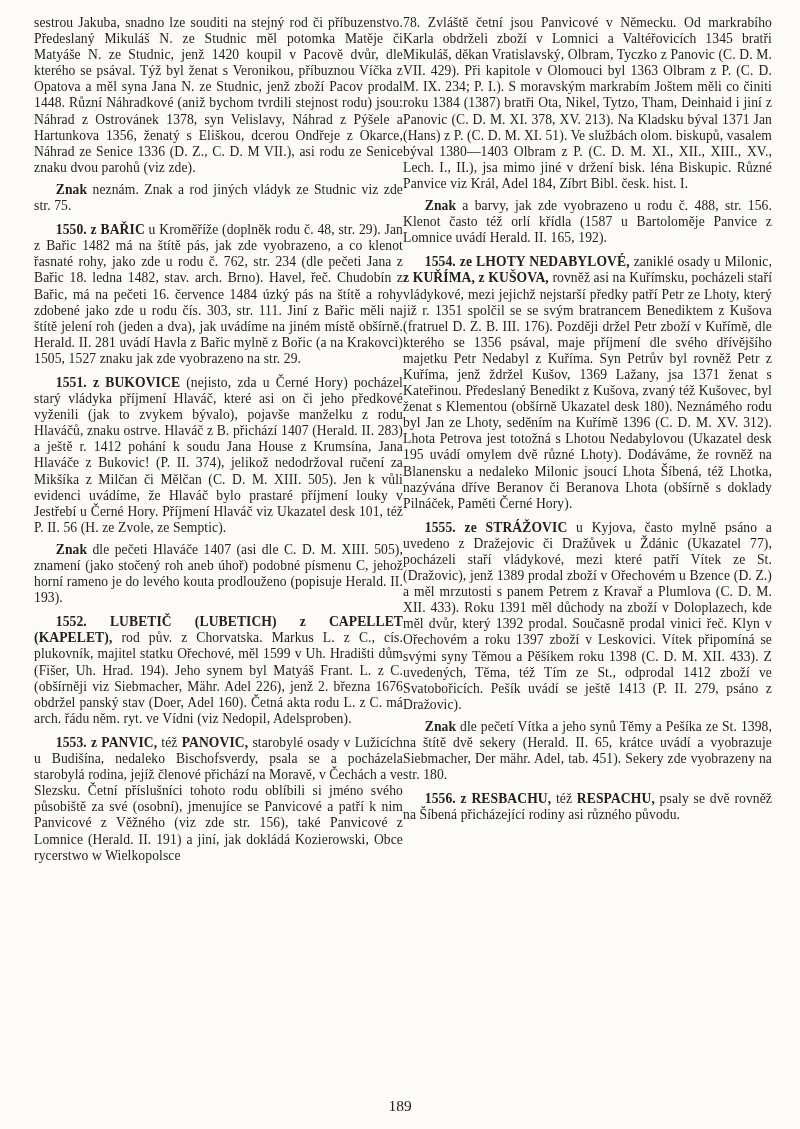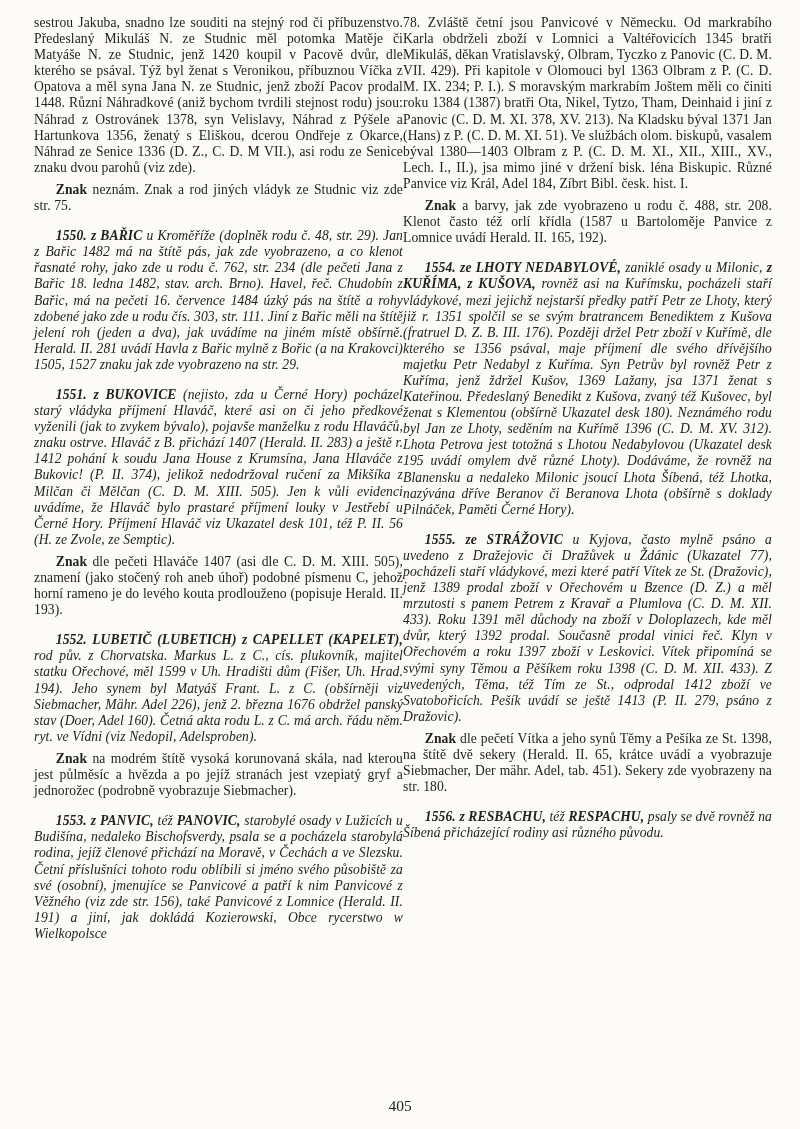--- a/index.html
+++ b/index.html
@@ -26,21 +26,21 @@
     flex: 1 1 0;
     text-align: justify;
     font-size: 13.6px;
     line-height: 16.1px;
     letter-spacing: 0.1px;
   }
   .col p {
     margin: 0;
   }
   .col p.ind { text-indent: 1.6em; }
-  .col p.g-entry { margin-top: 14px; font-style: italic; }
+  .col p.g-entry { margin-top: 8px; }
   .col p.g-para { margin-top: 6px; }
   .b { font-weight: bold; }
   .page-number {
     position: absolute;
     left: 0;
     right: 0;
     bottom: 14px;
     text-align: center;
     font-size: 15.5px;
     color: #24221f;
@@ -51,26 +51,25 @@
 
 <div class="page">
   <div class="columns">
     <div class="col" id="col-left">
         <p class=""><span>sestrou Jakuba, snadno lze souditi na stejný rod či příbuzenstvo. Předeslaný Mikuláš N. ze Studnic měl potomka Matěje či Matyáše N. ze Studnic, jenž 1420 koupil v Pacově dvůr, dle kterého se psával. Týž byl ženat s Veronikou, příbuznou Víčka z Opatova a měl syna Jana N. ze Studnic, jenž zboží Pacov prodal 1448. Různí Náhradkové (aniž bychom tvrdili stejnost rodu) jsou: Náhrad z Ostrovánek 1378, syn Velislavy, Náhrad z Pýšele a Hartunkova 1356, ženatý s Eliškou, dcerou Ondřeje z Okarce, Náhrad ze Senice 1336 (D. Z., C. D. M VII.), asi rodu ze Senice znaku dvou parohů (viz zde).</span></p>
         <p class="ind g-para"><span class="b">Znak</span><span> neznám.  Znak a rod jiných vládyk ze Studnic viz zde str. 75.</span></p>
         <p class="ind g-entry"><span class="b">1550. z BAŘIC</span><span> u Kroměříže (doplněk rodu č. 48, str. 29). Jan z Bařic 1482 má na štítě pás, jak zde vyobrazeno, a co klenot řasnaté rohy, jako zde u rodu č. 762, str. 234 (dle pečeti Jana z Bařic 18. ledna 1482, stav. arch. Brno). Havel, řeč. Chudobín z Bařic, má na pečeti 16. července 1484 úzký pás na štítě a rohy zdobené jako zde u rodu čís. 303, str. 111. Jiní z Bařic měli na štítě jelení roh (jeden a dva), jak uvádíme na jiném místě obšírně. Herald. II. 281 uvádí Havla z Bařic mylně z Bořic (a na Krakovci) 1505, 1527 znaku jak zde vyobrazeno na str. 29.</span></p>
         <p class="ind g-entry"><span class="b">1551. z BUKOVICE</span><span> (nejisto, zda u Černé Hory) pocházel starý vládyka příjmení Hlaváč, které asi on či jeho předkové vyženili (jak to zvykem bývalo), pojavše manželku z rodu Hlaváčů, znaku ostrve. Hlaváč z B. přichází 1407 (Herald. II. 283) a ještě r. 1412 pohání k soudu Jana House z Krumsína, Jana Hlaváče z Bukovic! (P. II. 374), jelikož nedodržoval ručení za Mikšíka z Milčan či Mělčan (C. D. M. XIII. 505).  Jen k vůli evidenci uvádíme, že Hlaváč bylo prastaré příjmení louky v Jestřebí u Černé Hory. Příjmení Hlaváč viz Ukazatel desk 101, též P. II. 56 (H. ze Zvole, ze Semptic).</span></p>
         <p class="ind g-para"><span class="b">Znak</span><span> dle pečeti Hlaváče 1407 (asi dle C. D. M. XIII. 505), znamení (jako stočený roh aneb úhoř) podobné písmenu C, jehož horní rameno je do levého kouta prodlouženo (popisuje Herald. II. 193).</span></p>
         <p class="ind g-entry"><span class="b">1552. LUBETIČ (LUBETICH) z CAPELLET (KAPELET),</span><span> rod pův. z Chorvatska. Markus L. z C., cís. plukovník, majitel statku Ořechové, měl 1599 v Uh. Hradišti dům (Fišer, Uh. Hrad. 194). Jeho synem byl Matyáš Frant. L. z C.  (obšírněji viz Siebmacher, Mähr. Adel 226), jenž 2. března 1676 obdržel panský stav (Doer, Adel 160). Četná akta rodu L. z C. má arch. řádu něm. ryt. ve Vídni (viz Nedopil, Adelsproben).</span></p>
-        <p class="ind g-para"><span class="b">Znak</span><span> na modrém štítě vysoká korunovaná skála, nad kterou jest půlměsíc a hvězda a po jejíž stranách jest vzepiatý gryf a jednorožec (podrobně vyobrazuje Siebmacher).</span></p>
         <p class="ind g-entry"><span class="b">1553. z PANVIC,</span><span> též </span><span class="b">PANOVIC,</span><span> starobylé osady v Lužicích u Budišína, nedaleko Bischofsverdy, psala se a pocházela starobylá rodina, jejíž členové přichází na Moravě, v Čechách a ve Slezsku. Četní příslušníci tohoto rodu oblíbili si jméno svého působiště za své (osobní), jmenujíce se Panvicové a patří k nim Panvicové z Věžného (viz zde str. 156), také Panvicové z Lomnice (Herald. II. 191) a jiní, jak dokládá Kozierowski, Obce rycerstwo w Wielkopolsce</span></p>
       </div>
     <div class="col" id="col-right">
         <p class=""><span>78.  Zvláště četní jsou Panvicové v Německu.  Od markrabího Karla obdrželi zboží v Lomnici a Valtéřovicích 1345 bratři Mikuláš, děkan Vratislavský, Olbram, Tyczko z Panovic (C. D. M. VII. 429). Při kapitole v Olomouci byl 1363 Olbram z P. (C. D. M. IX. 234; P. I.).  S moravským markrabím Joštem měli co činiti roku 1384 (1387) bratři Ota, Nikel, Tytzo, Tham, Deinhaid i jiní z Panovic (C. D. M. XI. 378, XV. 213).  Na Kladsku býval 1371 Jan (Hans) z P. (C. D. M. XI. 51). Ve službách olom. biskupů, vasalem býval 1380—1403 Olbram z P. (C. D. M. XI., XII., XIII., XV., Lech. I., II.), jsa mimo jiné v držení bisk. léna Biskupic.  Různé Panvice viz Král, Adel 184, Zíbrt Bibl. česk. hist. I.</span></p>
-        <p class="ind g-para"><span class="b">Znak</span><span> a barvy, jak zde vyobrazeno u rodu č. 488, str. 208. Klenot často též orlí křídla (1587 u Bartoloměje Panvice z Lomnice uvádí Herald. II. 165, 192).</span></p>
+        <p class="ind g-para"><span class="b">Znak</span><span> a barvy, jak zde vyobrazeno u rodu č. 488, str. 156. Klenot často též orlí křídla (1587 u Bartoloměje Panvice z Lomnice uvádí Herald. II. 165, 192).</span></p>
         <p class="ind g-entry"><span class="b">1554. ze LHOTY NEDABYLOVÉ,</span><span> zaniklé osady u Milonic, </span><span class="b">z KUŘÍMA, z KUŠOVA,</span><span> rovněž asi na Kuřímsku, pocházeli staří vládykové, mezi jejichž nejstarší předky patří Petr ze Lhoty, který již r. 1351 spolčil se se svým bratrancem Benediktem z Kušova (fratruel D. Z. B. III. 176). Později držel Petr zboží v Kuřímě, dle kterého se 1356 psával, maje příjmení dle svého dřívějšího majetku Petr Nedabyl z Kuříma. Syn Petrův byl rovněž Petr z Kuříma, jenž ždržel Kušov, 1369 Lažany, jsa 1371 ženat s Kateřinou. Předeslaný Benedikt z Kušova, zvaný též Kušovec, byl ženat s Klementou (obšírně Ukazatel desk 180).  Neznámého rodu byl Jan ze Lhoty, seděním na Kuřímě 1396 (C. D. M. XV. 312). Lhota Petrova jest totožná s Lhotou Nedabylovou (Ukazatel desk 195 uvádí omylem dvě různé Lhoty). Dodáváme, že rovněž na Blanensku a nedaleko Milonic jsoucí Lhota Šíbená, též Lhotka, nazývána dříve Beranov či Beranova Lhota (obšírně s doklady Pilnáček, Paměti Černé Hory).</span></p>
         <p class="ind g-entry"><span class="b">1555. ze STRÁŽOVIC</span><span> u Kyjova, často mylně psáno a uvedeno z Dražejovic či Dražůvek u Ždánic (Ukazatel 77), pocházeli staří vládykové, mezi které patří Vítek ze St. (Dražovic), jenž 1389 prodal zboží v Ořechovém u Bzence (D. Z.) a měl mrzutosti s panem Petrem z Kravař a Plumlova (C. D. M. XII. 433). Roku 1391 měl důchody na zboží v Doloplazech, kde měl dvůr, který 1392 prodal. Současně prodal vinici řeč. Klyn v Ořechovém a roku 1397 zboží v Leskovici. Vítek připomíná se svými syny Těmou a Pěšíkem roku 1398 (C. D. M. XII. 433). Z uvedených, Těma, též Tím ze St., odprodal 1412 zboží ve Svatobořicích. Pešík uvádí se ještě 1413 (P. II. 279, psáno z Dražovic).</span></p>
         <p class="ind g-para"><span class="b">Znak</span><span> dle pečetí Vítka a jeho synů Těmy a Pešíka ze St. 1398, na štítě dvě sekery (Herald. II. 65, krátce uvádí a vyobrazuje Siebmacher, Der mähr. Adel, tab. 451). Sekery zde vyobrazeny na str. 180.</span></p>
         <p class="ind g-entry"><span class="b">1556. z RESBACHU,</span><span> též </span><span class="b">RESPACHU,</span><span> psaly se dvě rovněž na Šíbená přicházející rodiny asi různého původu.</span></p>
       </div>
   </div>
-  <div class="page-number">405</div>
+  <div class="page-number">189</div>
 </div>
 
 </body></html>

